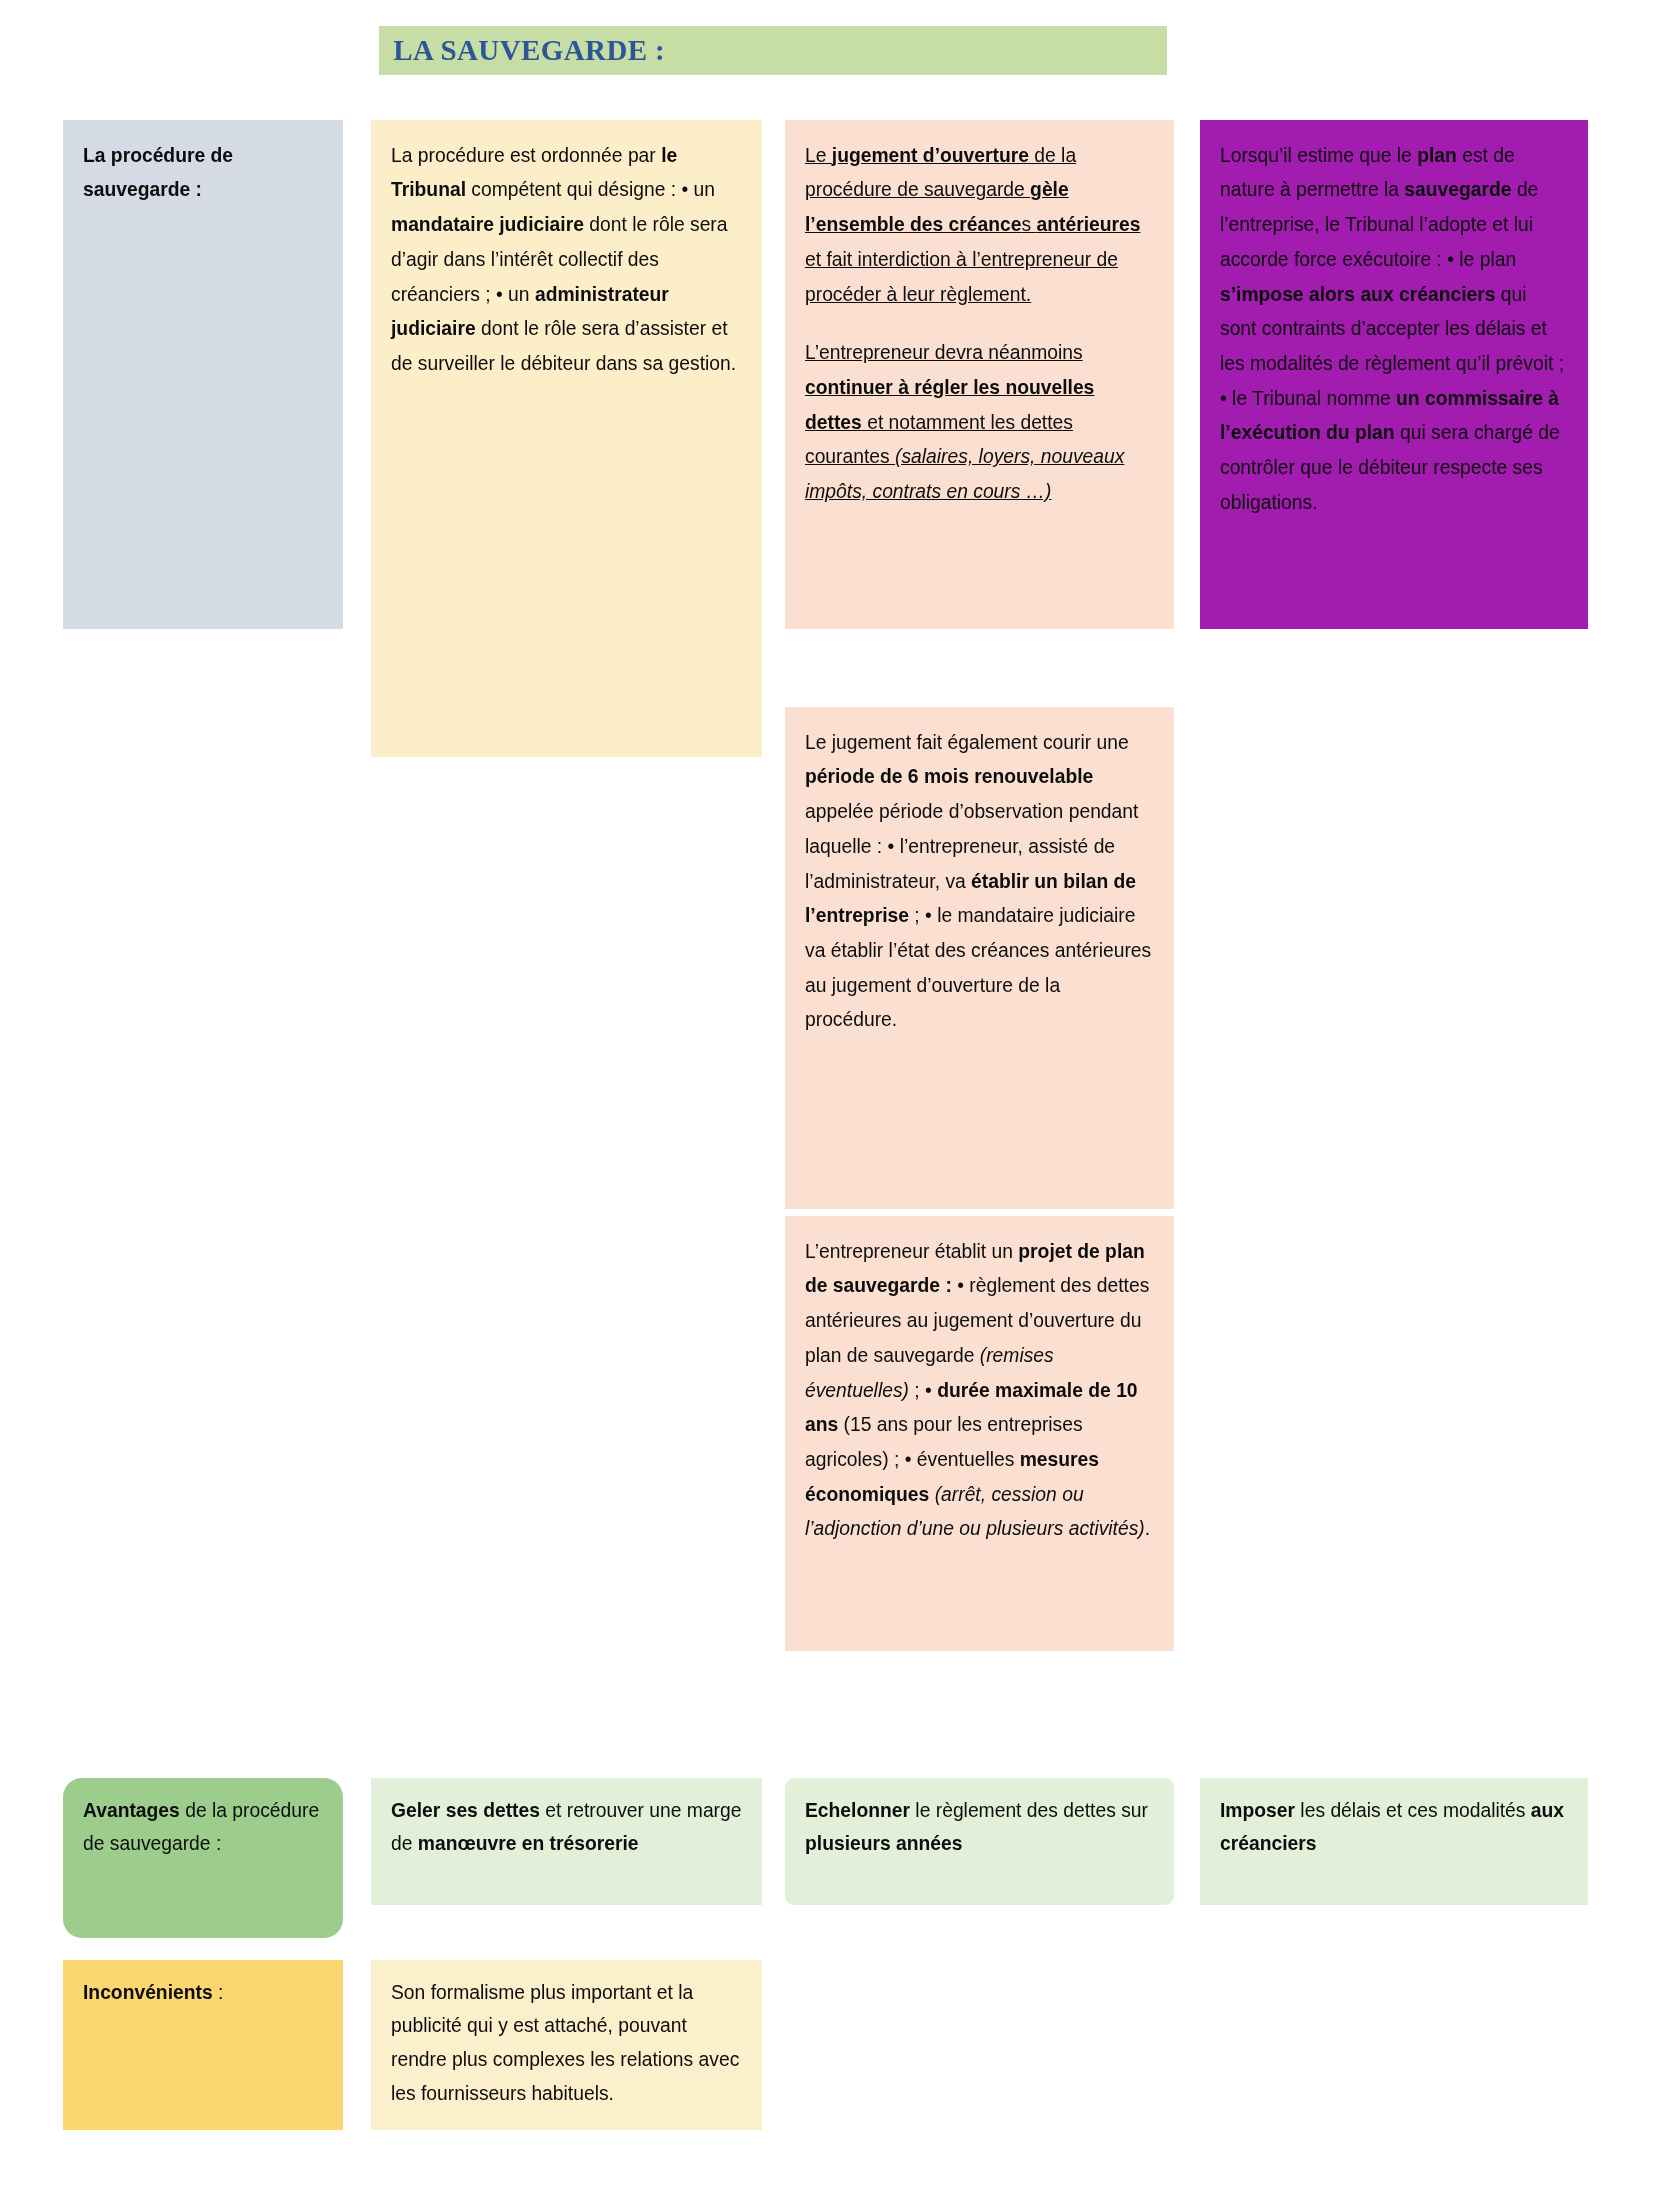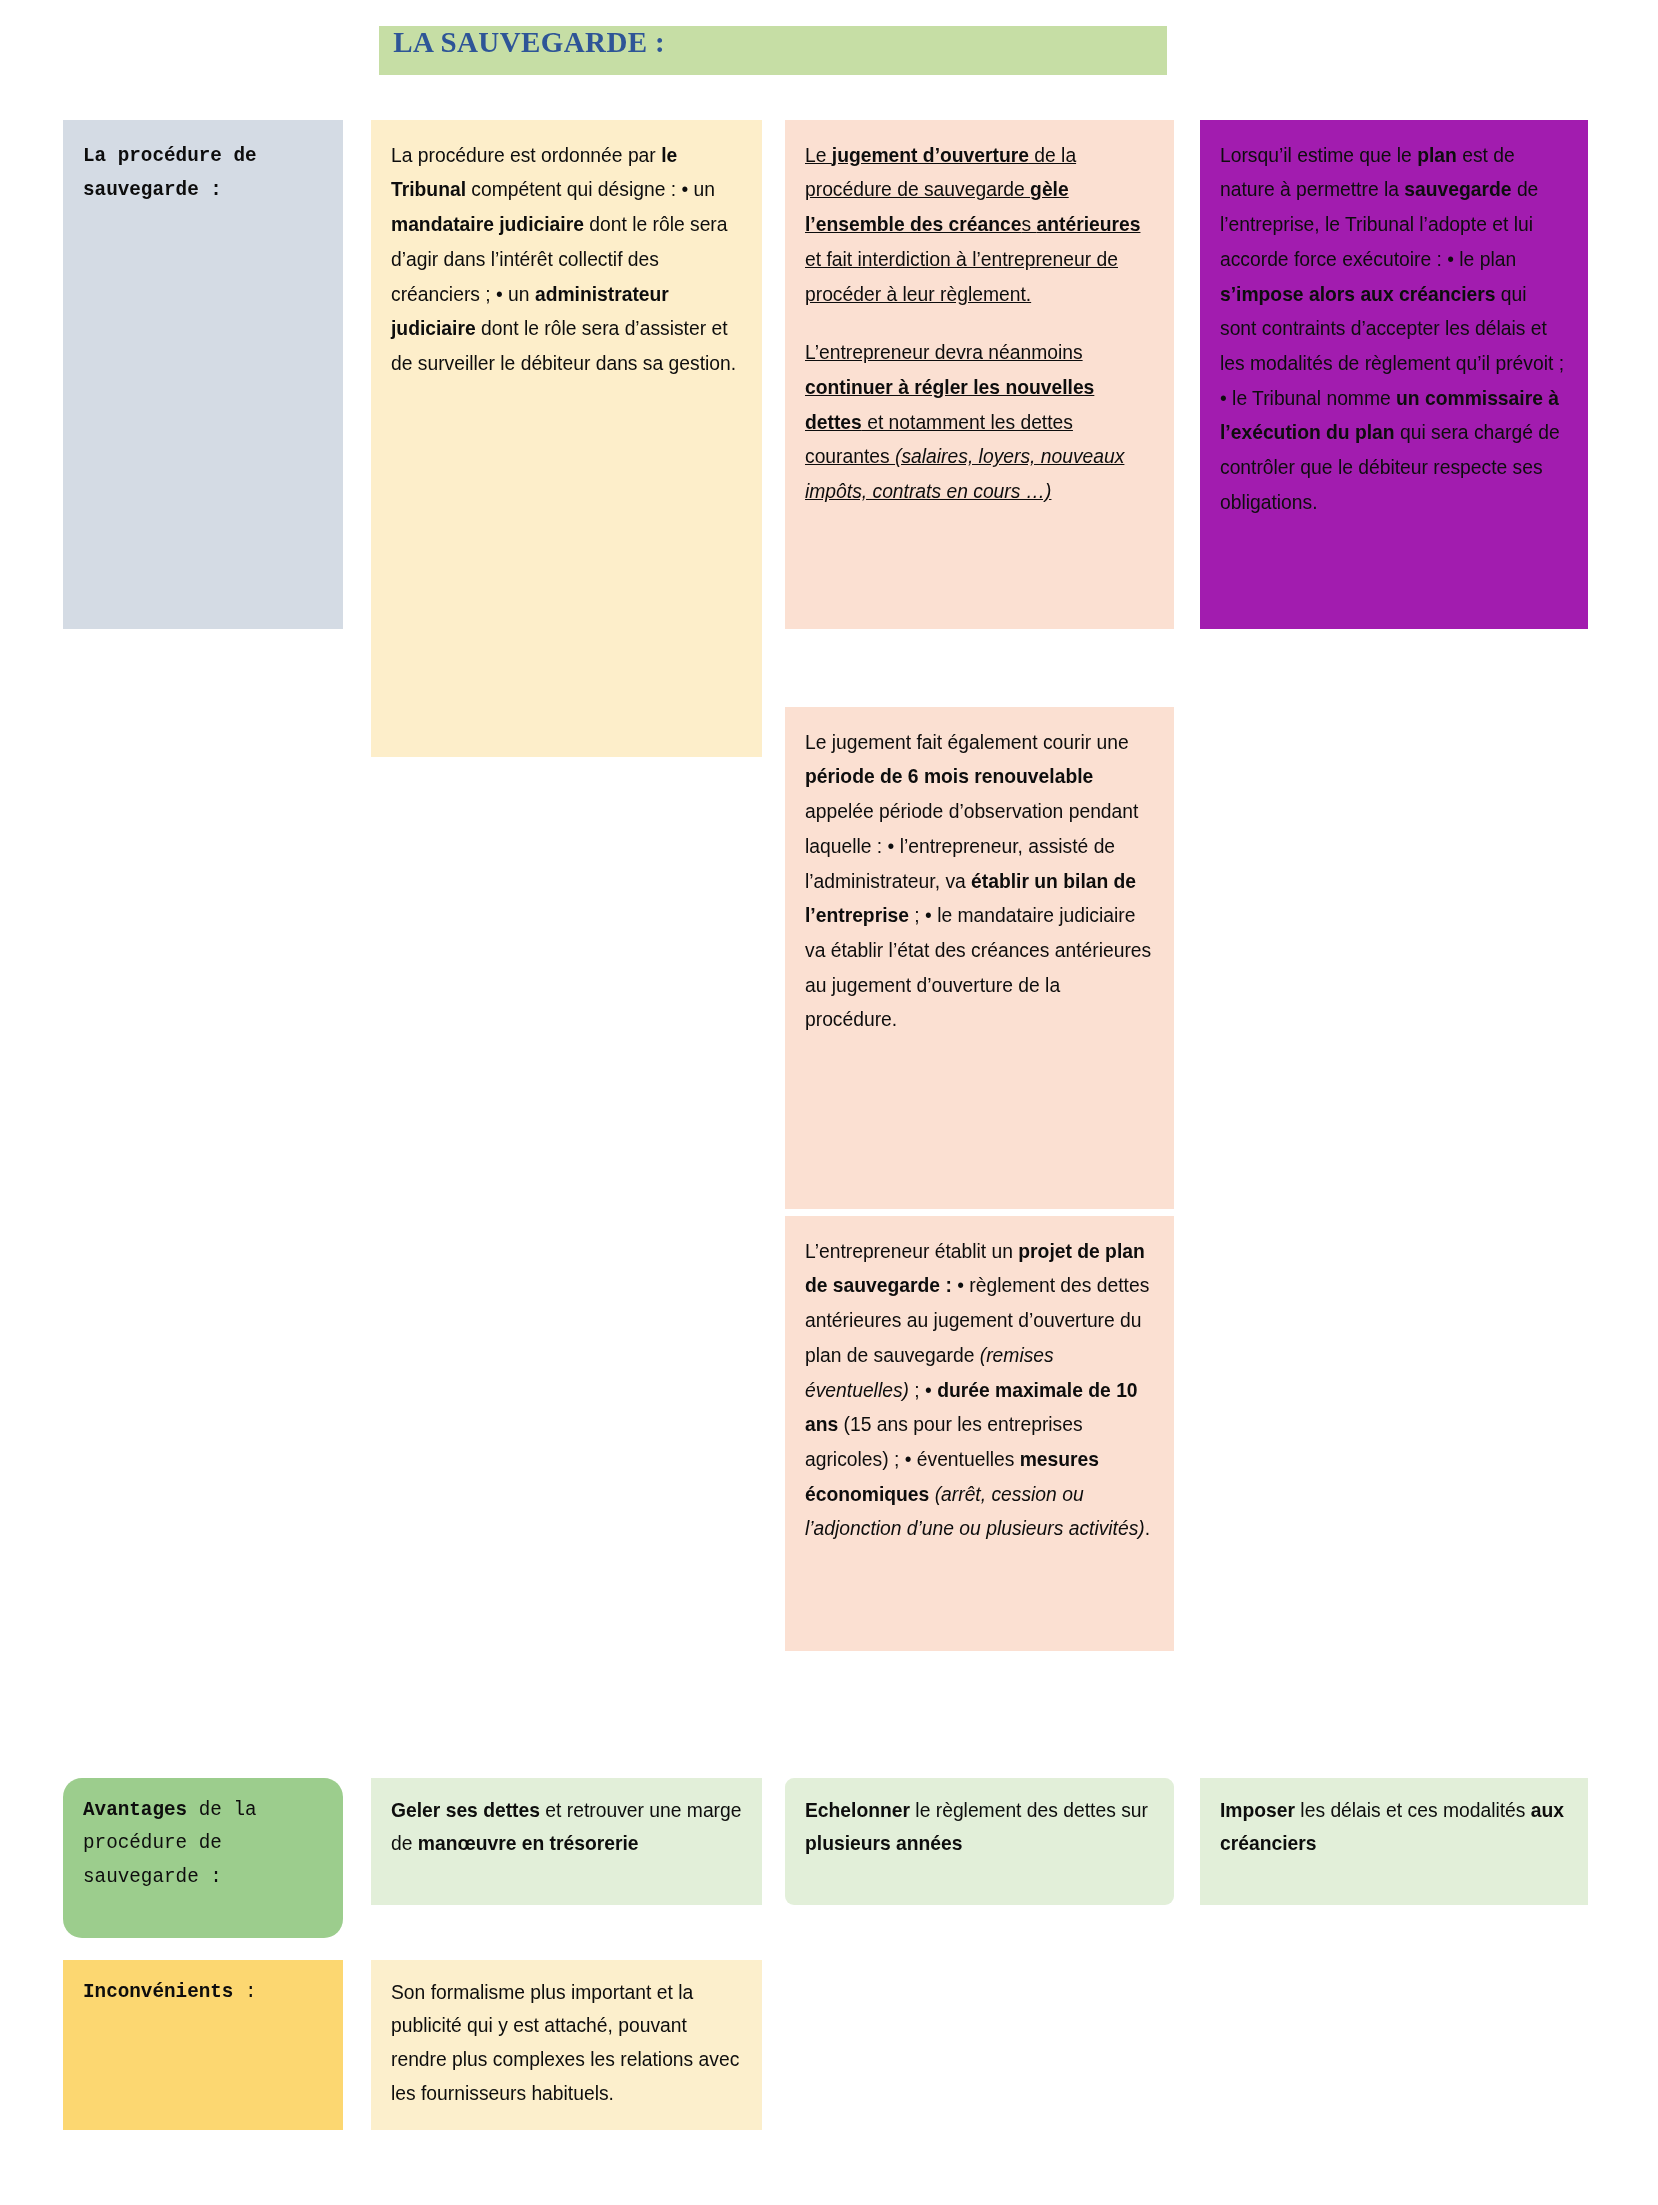--- a/index.html
+++ b/index.html
@@ -26,21 +26,21 @@
 
   
   .title-banner {
     position: absolute;
     left: 379px;
     top: 26px;
     width: 788px;
     height: 49px;
     background: #c6dea5;
     display: flex;
-    align-items: flex-start;
+    align-items: center;
   }
   .title-text {
     font-family: "Liberation Serif", serif;
     font-weight: bold;
     font-size: 29px;
     color: #2e5597;
     letter-spacing: 0.4px;
     padding-left: 14.3px;
     white-space: nowrap;
   }
@@ -59,21 +59,21 @@
   }
   .card p + p {
     margin-top: 24px;
   }
   .card b { font-weight: bold; }
   .card i { font-style: italic; }
 
   .indent { display: block; padding-left: 11.4px; }
 
   
-  .c1 { left: 63px;   width: 280px; font-family: Liberation Mono, monospace; }
+  .c1 { left: 63px;   width: 280px; }
   .c2 { left: 371px;  width: 391px; }
   .c3 { left: 785px; width: 389px; }
   .c4 { left: 1200px; width: 388px; }
 
   #card-proc       { top: 120px; height: 509px; background: #d4dbe4; }
   #card-tribunal   { top: 120px; height: 637px; background: #fdeeca; }
   #card-jugement   { top: 120px; height: 509px; background: #fbe0d2; text-decoration: underline; }
   #card-plan       { top: 120px; height: 509px; background: #a21caf; }
 
   #card-periode    { top: 707px;  height: 502px; background: #fbe0d2; }

